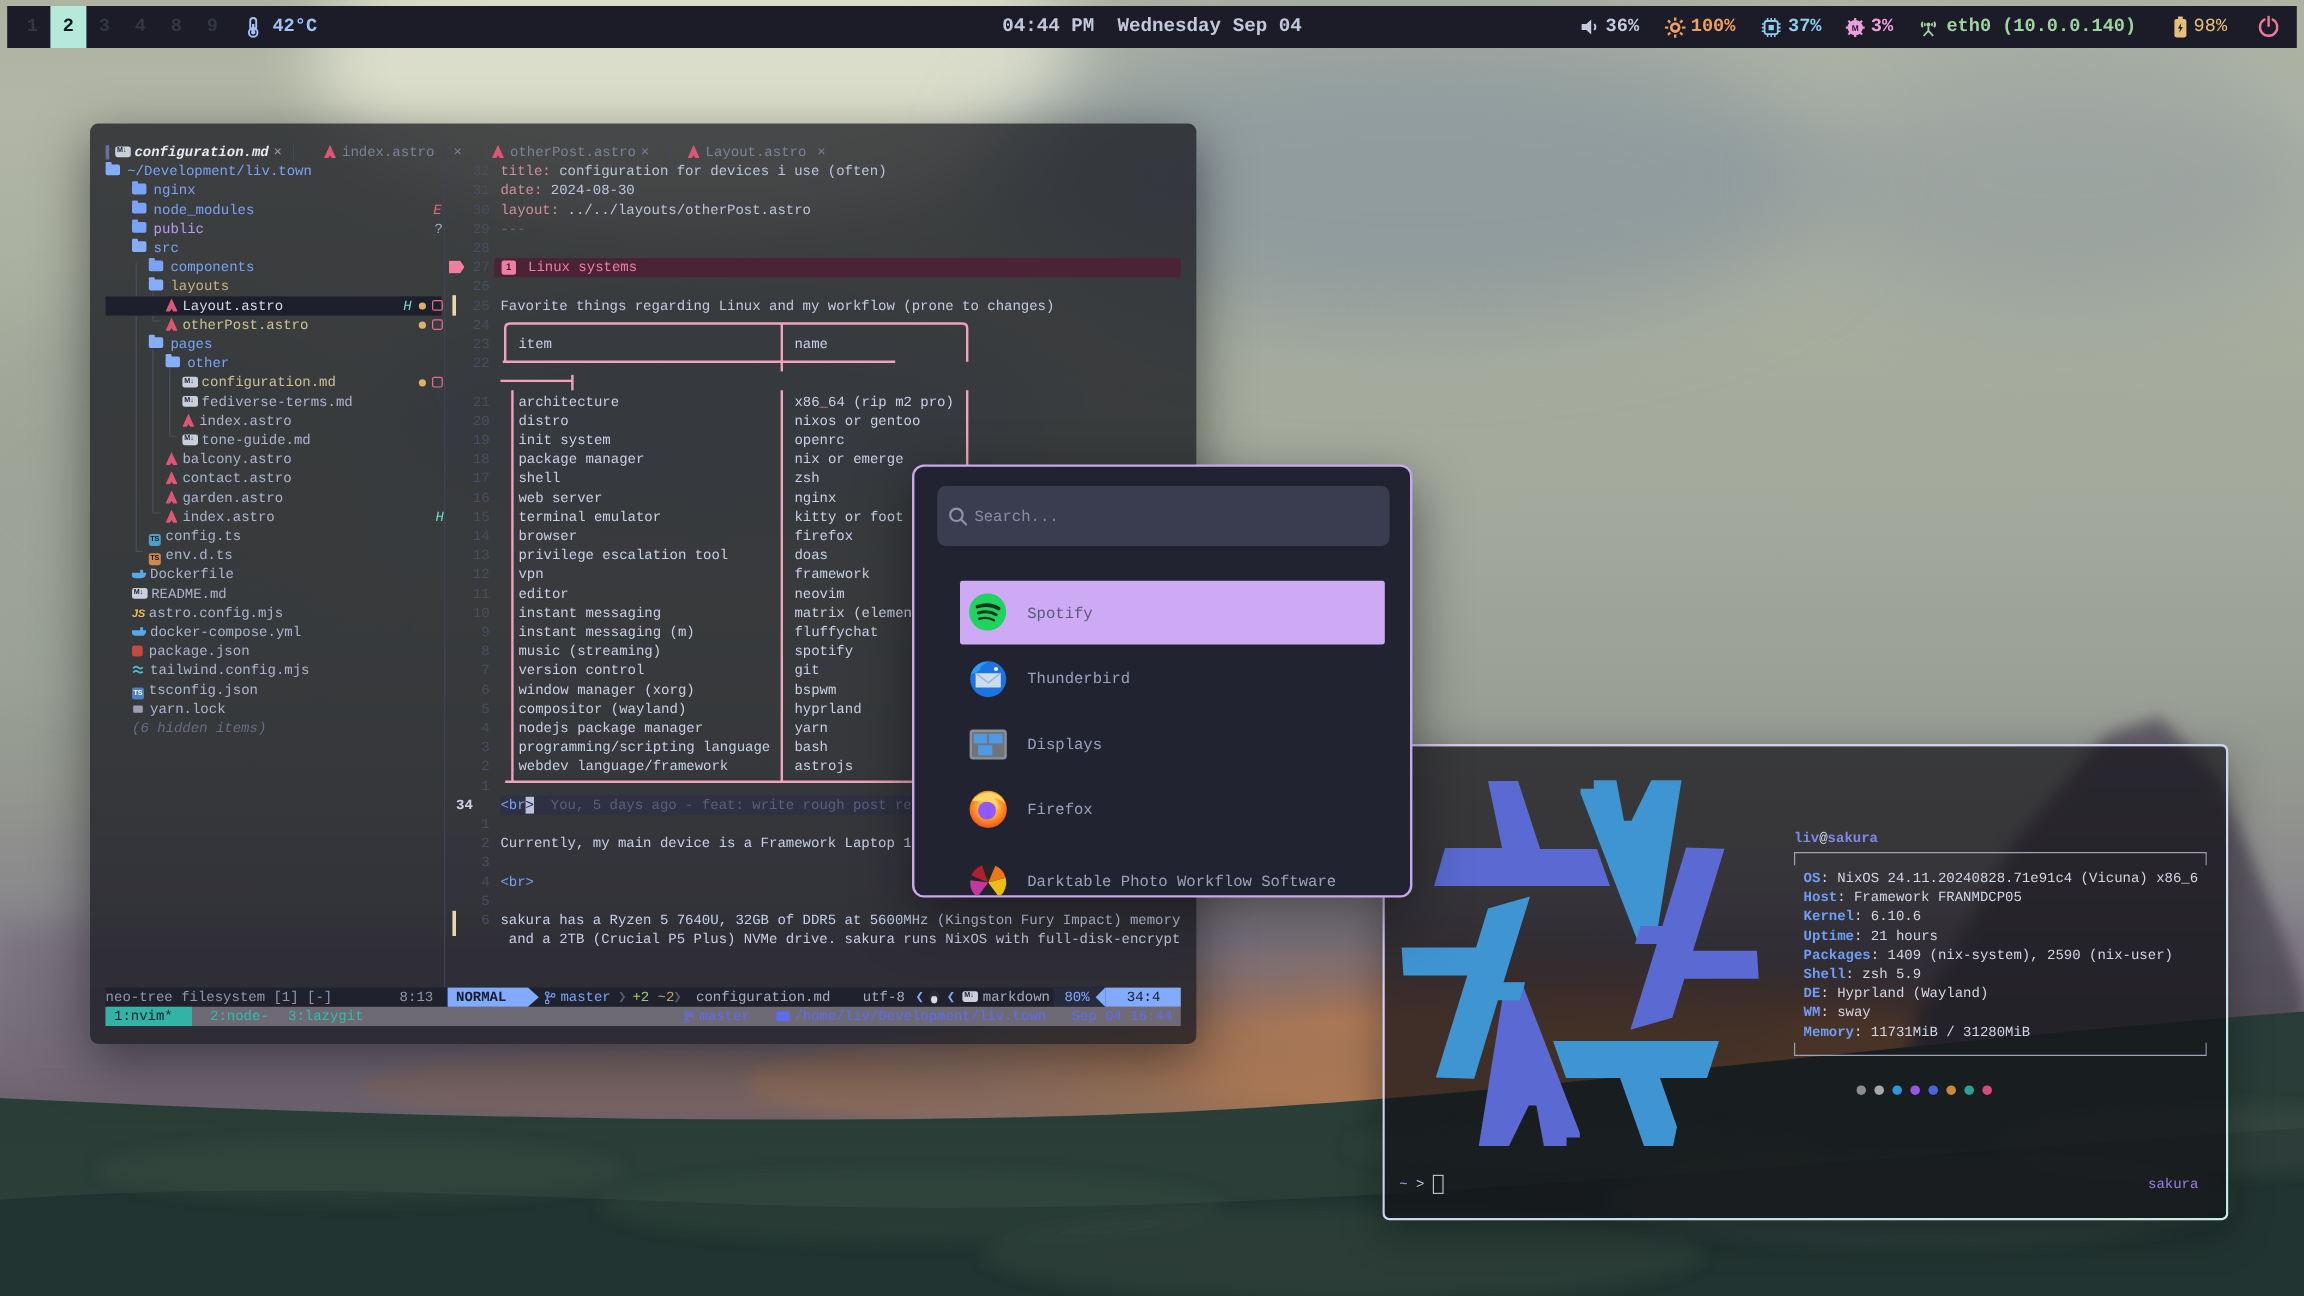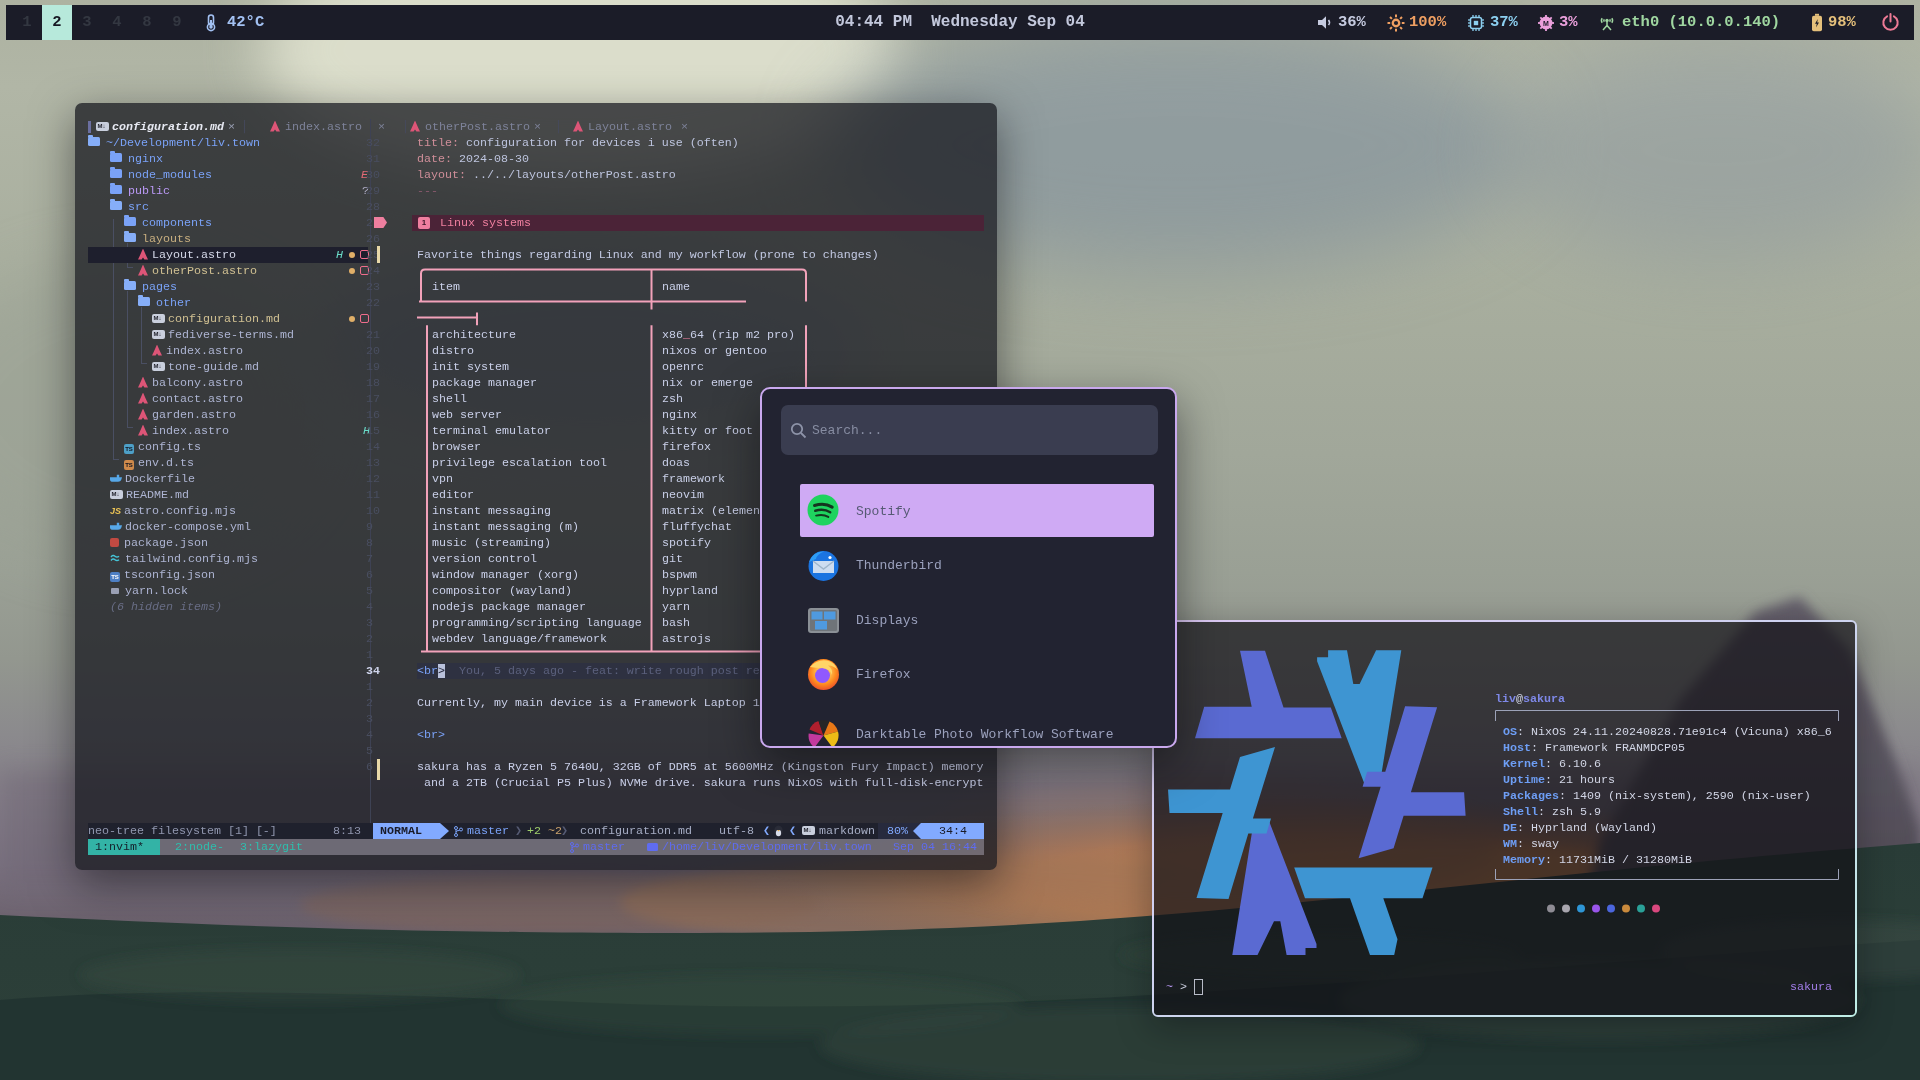--- a/index.html
+++ b/index.html
@@ -22,21 +22,21 @@
 .fic::before{content:"";position:absolute;left:0;top:-2px;width:5px;height:3px;background:inherit;border-radius:1px}
 .fop{background:#86aef8}
 .aic{display:inline-block;width:10px;height:11px;margin-right:4px;vertical-align:-2px;background:#dd5577;clip-path:polygon(50% 0,82% 64%,100% 100%,64% 100%,50% 80%,36% 100%,0 100%,18% 64%)}
 .mic{display:inline-block;position:relative;width:13px;height:9px;background:#c9cfdd;border-radius:2px;margin-right:3px;vertical-align:-1px}
 .mic::before{content:"M↓";position:absolute;left:1.5px;top:0;font:bold 6px/9px "Liberation Sans",sans-serif;color:#23242e;letter-spacing:0}
 .tic{display:inline-block;width:10px;height:10px;background:#4d9fc7;color:#10131f;font:bold 6px/10px "Liberation Sans",sans-serif;text-align:center;border-radius:2px;margin-right:4px;vertical-align:-1px}
 .mk{position:absolute;top:0}
 .sq{position:absolute;width:6.5px;height:6.5px;border:1.5px solid #ef6d8c;border-radius:2px;top:3.5px}
 .dt{position:absolute;width:6px;height:6px;border-radius:3px;background:#e0af68;top:5px}
 .gl{position:absolute;width:1px;background:#4a4f63}
-.ln{position:absolute;left:291px;width:42px;height:16px;line-height:16px;text-align:left;color:#494e60;white-space:pre}
+.ln{position:absolute;left:291px;width:42px;height:16px;line-height:16px;text-align:right;color:#494e60;white-space:pre}
 .nt{color:#adb4d2}
 </style></head>
 <body>
 <div id="screen">
   <div class="sky"></div>
   <div class="blob" style="left:260px;top:-80px;width:640px;height:260px;background:#e3e5d2;opacity:.85"></div>
   <div class="blob" style="left:830px;top:20px;width:700px;height:250px;background:#7d8d9b;opacity:.6;filter:blur(40px)"></div>
   <div class="blob" style="left:1500px;top:40px;width:440px;height:220px;background:#87939e;opacity:.45;filter:blur(40px)"></div>
   <div class="blob" style="left:320px;top:250px;width:540px;height:190px;background:#86949e;opacity:.45"></div>
   <div class="blob" style="left:-80px;top:260px;width:400px;height:300px;background:#9aa194;opacity:.5"></div>
@@ -165,21 +165,21 @@
         </g>
       <circle cx="9" cy="6.5" r="1.7" fill="#9fd6a0"></circle>
       <path d="M9,8 L9,13 M5,16 L9,11.5 L13,16" stroke="#9fd6a0" stroke-width="1.5" fill="none"></path>
     </svg>
     <div class="mod" style="left:1616px;color:#9fd6a0;font-weight:bold">eth0 (10.0.0.140)</div>
     <svg class="abs" style="left:1805px;top:8px" width="12" height="19" viewBox="0 0 12 19">
       <rect x="4" y="0.8" width="4" height="2" fill="#e5c07b"></rect>
       <rect x="1" y="2.8" width="10" height="15.4" rx="1.8" fill="#e5c07b"></rect>
       <path d="M6.8,6 L4,10.8 L5.8,10.8 L5,14.6 L8,9.4 L6.2,9.4 Z" fill="#1b1c28"></path>
     </svg>
-    <div class="mod" style="left:1822px;color:#e5c07b;font-weight:bold">98%</div>
+    <div class="mod" style="left:1822px;color:#e5c07b;font-weight:normal">98%</div>
     <svg class="abs" style="left:1875px;top:8px" width="19" height="19" viewBox="0 0 19 19">
       <path d="M 6.1,3.3 A 7.2,7.2 0 1 0 12.9,3.3" fill="none" stroke="#ee7a95" stroke-width="2" stroke-linecap="round"></path>
       <line x1="9.5" y1="1" x2="9.5" y2="8.5" stroke="#ee7a95" stroke-width="2" stroke-linecap="round"></line>
     </svg>
   </div>
 
   <div id="nvim">
 
     <div class="r" style="top:15.6px;left:0;width:922px"><span style="position:absolute;left:13px;top:2px;width:3px;height:12px;background:#6b6fa0"></span><span style="position:absolute;left:21px;top:3px" class="mic"></span><span style="position:absolute;left:37px;top:0;color:#e7e9f2;font-weight:bold;font-style:italic">configuration.md</span><span style="position:absolute;left:153px;top:0;color:#9aa0b4">×</span><span style="position:absolute;left:166px;top:0;color:#454a5e">│</span><span style="position:absolute;left:195px;top:2px" class="aic"></span><span style="position:absolute;left:210px;top:0;color:#7d8299">index.astro</span><span style="position:absolute;left:303px;top:0;color:#7d8299">×</span><span style="position:absolute;left:327px;top:0;color:#454a5e">│</span><span style="position:absolute;left:335px;top:2px" class="aic"></span><span style="position:absolute;left:350px;top:0;color:#7d8299">otherPost.astro</span><span style="position:absolute;left:459px;top:0;color:#7d8299">×</span><span style="position:absolute;left:480px;top:0;color:#454a5e">│</span><span style="position:absolute;left:498px;top:2px" class="aic"></span><span style="position:absolute;left:513px;top:0;color:#7d8299">Layout.astro</span><span style="position:absolute;left:606px;top:0;color:#7d8299">×</span></div>
 

